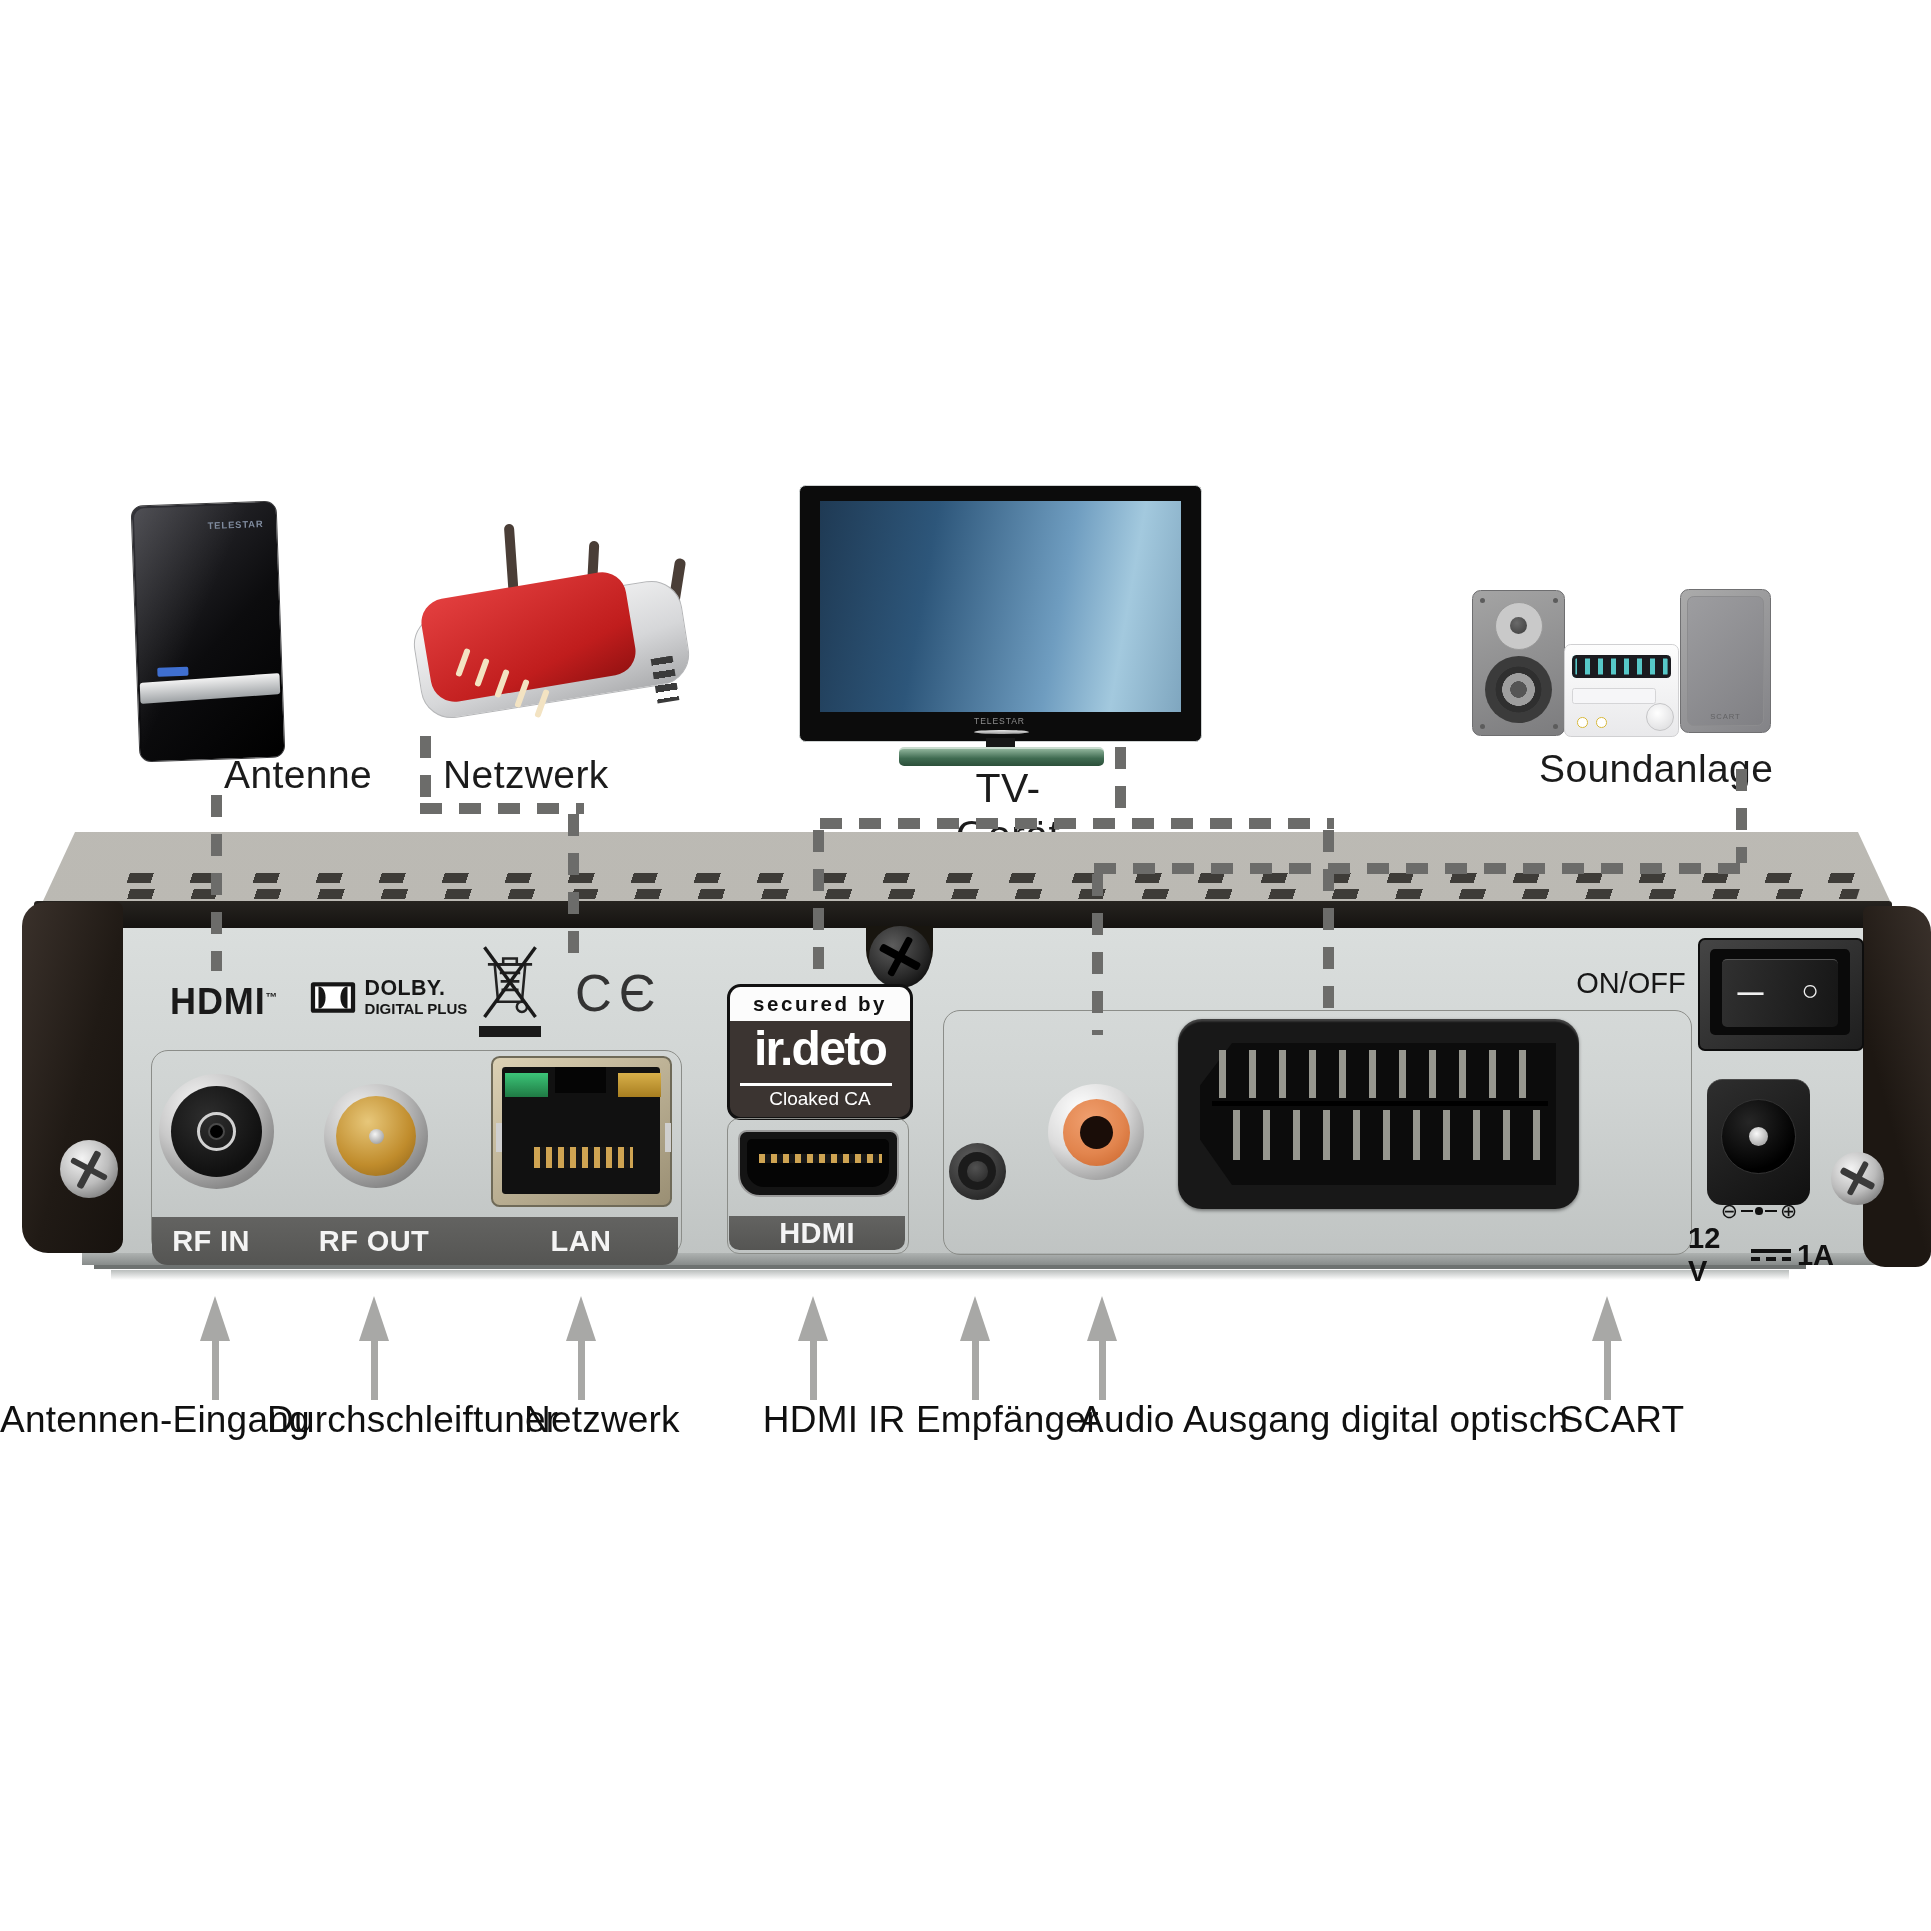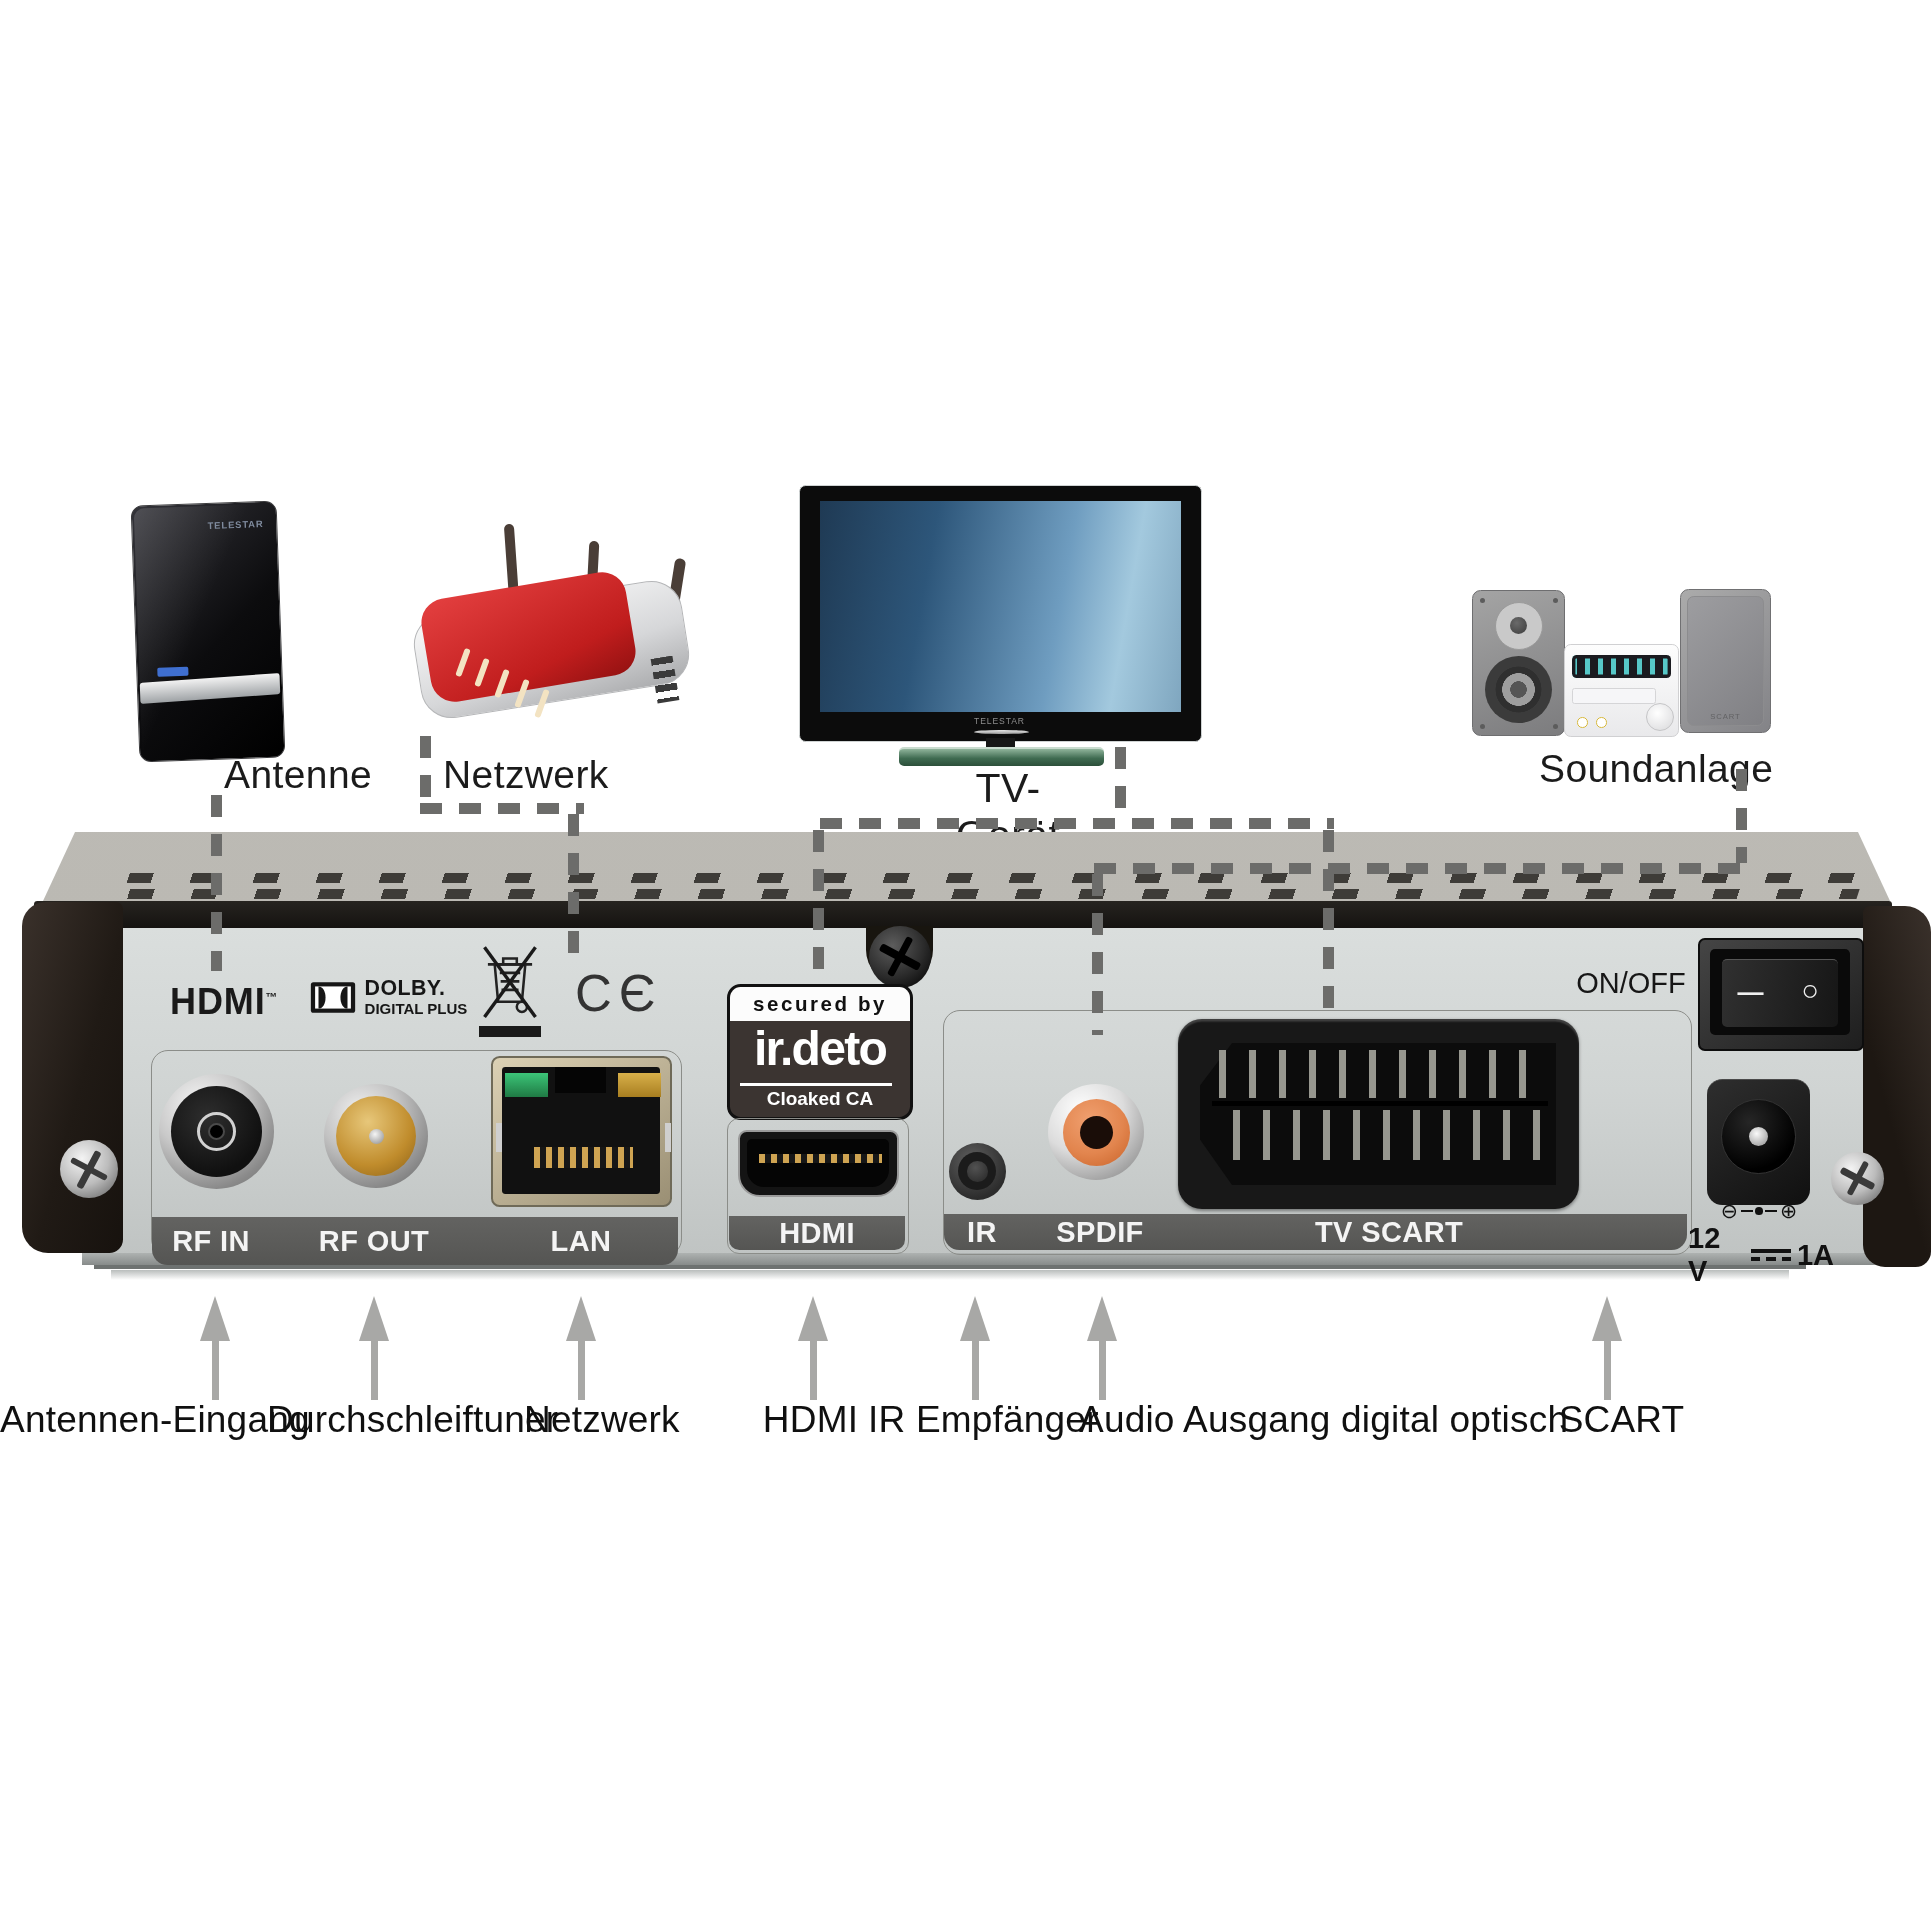--- a/index.html
+++ b/index.html
@@ -194,39 +194,34 @@
 
   <div class="abs" style="left:575px;top:964px;font-size:51px;font-weight:500;color:#333;letter-spacing:6.8px;">CЄ</div>
 
   <div class="abs" style="left:727px;top:984px;width:180px;height:130px;border-radius:13.7px;border:3.4px solid #111;
               background:#3b3431;overflow:hidden;">
     <div class="abs" style="left:0;top:0;width:100%;height:34px;background:#fcfcfc;display:flex;align-items:center;justify-content:center;">
       <span style="font-size:20.5px;font-weight:800;letter-spacing:2.6px;color:#111;">secured by</span>
     </div>
     <div class="abs" style="left:0;top:36px;width:100%;text-align:center;font-size:48px;font-weight:800;letter-spacing:-1.7px;color:#fff;line-height:1.1;">ir.deto</div>
     <div class="abs" style="left:10.3px;top:96px;width:152px;height:2.6px;background:#fff;"></div>
-    <div class="abs" style="left:0;top:101px;width:100%;text-align:center;font-size:19px;font-weight:700;color:#fff;">Cloaked CA</div>
+    <div class="abs" style="left:0;top:101px;width:100%;text-align:center;font-size:19px;font-weight:400;color:#fff;">Cloaked CA</div>
   </div>
 
   <div class="group" style="left:151px;top:1050px;width:529px;height:204px;border-radius:17px;"></div>
   <div class="group" style="left:727px;top:1118px;width:180px;height:134px;border-radius:12px;"></div>
   <div class="group" style="left:943px;top:1010px;width:747px;height:243px;border-radius:17px;"></div>
 
   <div class="strip" style="left:152px;top:1217px;width:526px;height:48px;border-radius:0 0 15.4px 15.4px;">
     <span class="strip-label" style="left:59px;">RF IN</span>
     <span class="strip-label" style="left:222px;">RF OUT</span>
     <span class="strip-label" style="left:429px;">LAN</span>
   </div>
   <div class="strip" style="left:729px;top:1216px;width:176px;height:34px;border-radius:0 0 10.3px 10.3px;">
     <span class="strip-label" style="left:88px;">HDMI</span>
-  </div>
-  <div class="strip" style="left:944px;top:1214px;width:743px;height:36px;border-radius:0 0 15.4px 15.4px;">
-    <span class="strip-label" style="left:38px;">IR</span>
-    <span class="strip-label" style="left:156px;">SPDIF</span>
-    <span class="strip-label" style="left:445px;">TV SCART</span>
   </div>
 
   <div class="abs" style="left:159px;top:1074px;width:115px;height:115px;border-radius:50%;
               background:radial-gradient(circle at 35% 28%,#f7f7f7,#c9c9c9 40%,#8a8a8a 75%,#6a6a6a);">
     <div class="abs" style="left:12px;top:12px;width:91px;height:91px;border-radius:50%;
               background:radial-gradient(circle at 40% 35%,#2e2e2e,#101010 70%);"></div>
     <div class="abs" style="left:38px;top:38px;width:39px;height:39px;border-radius:50%;border:3.4px solid #d2d2d2;box-sizing:border-box;"></div>
     <div class="abs" style="left:49px;top:49px;width:17px;height:17px;border-radius:50%;background:#000;border:2.6px solid #4a4a4a;box-sizing:border-box;"></div>
   </div>
 

